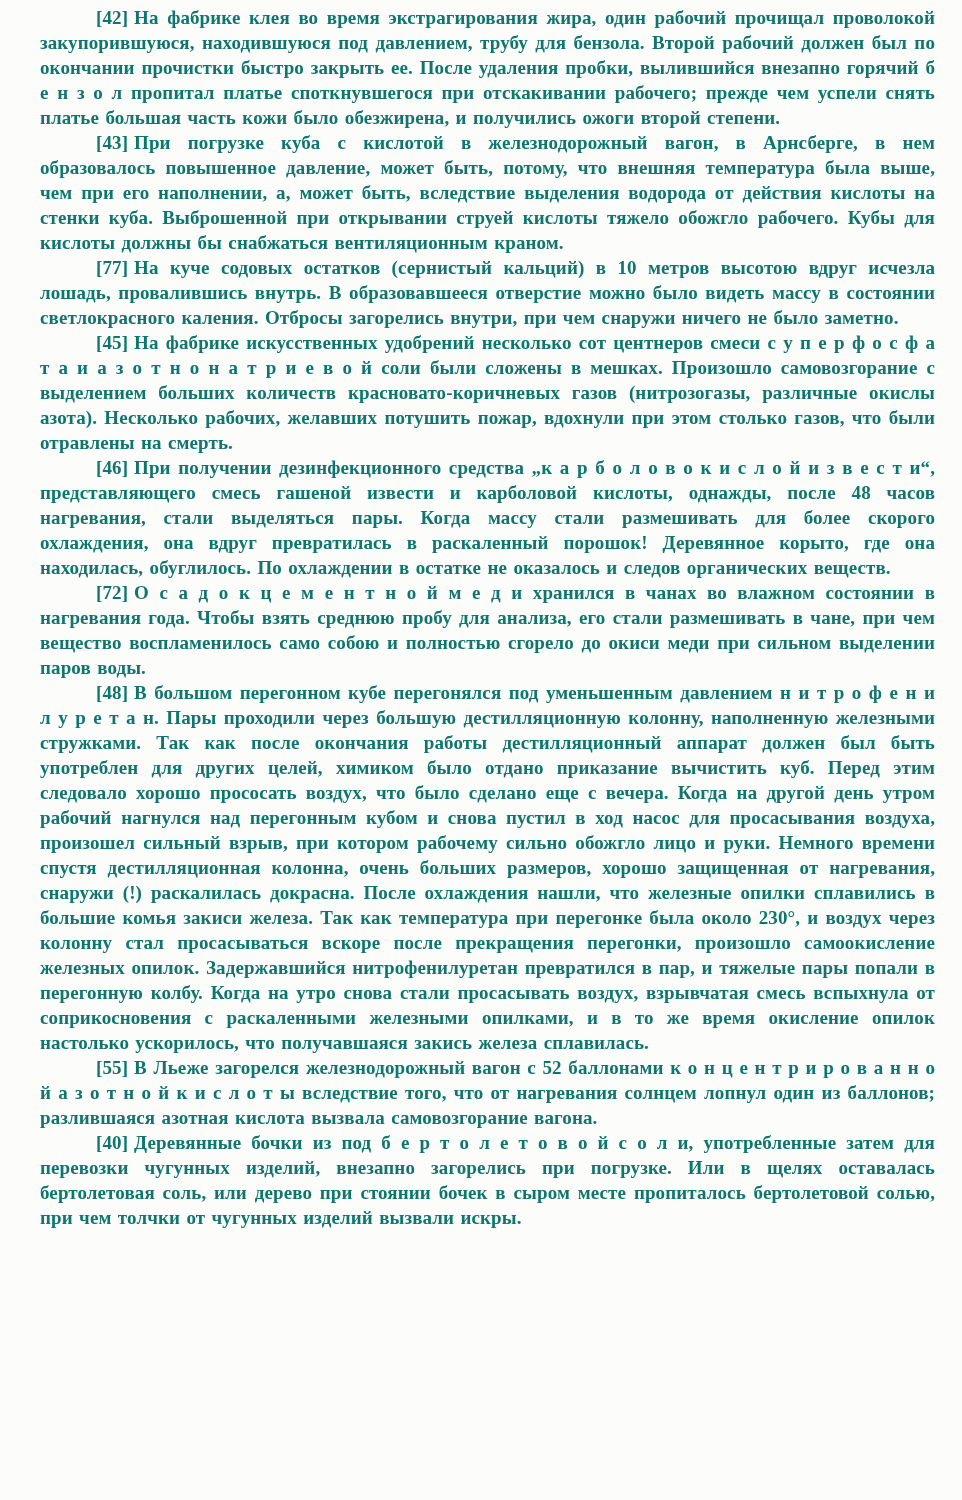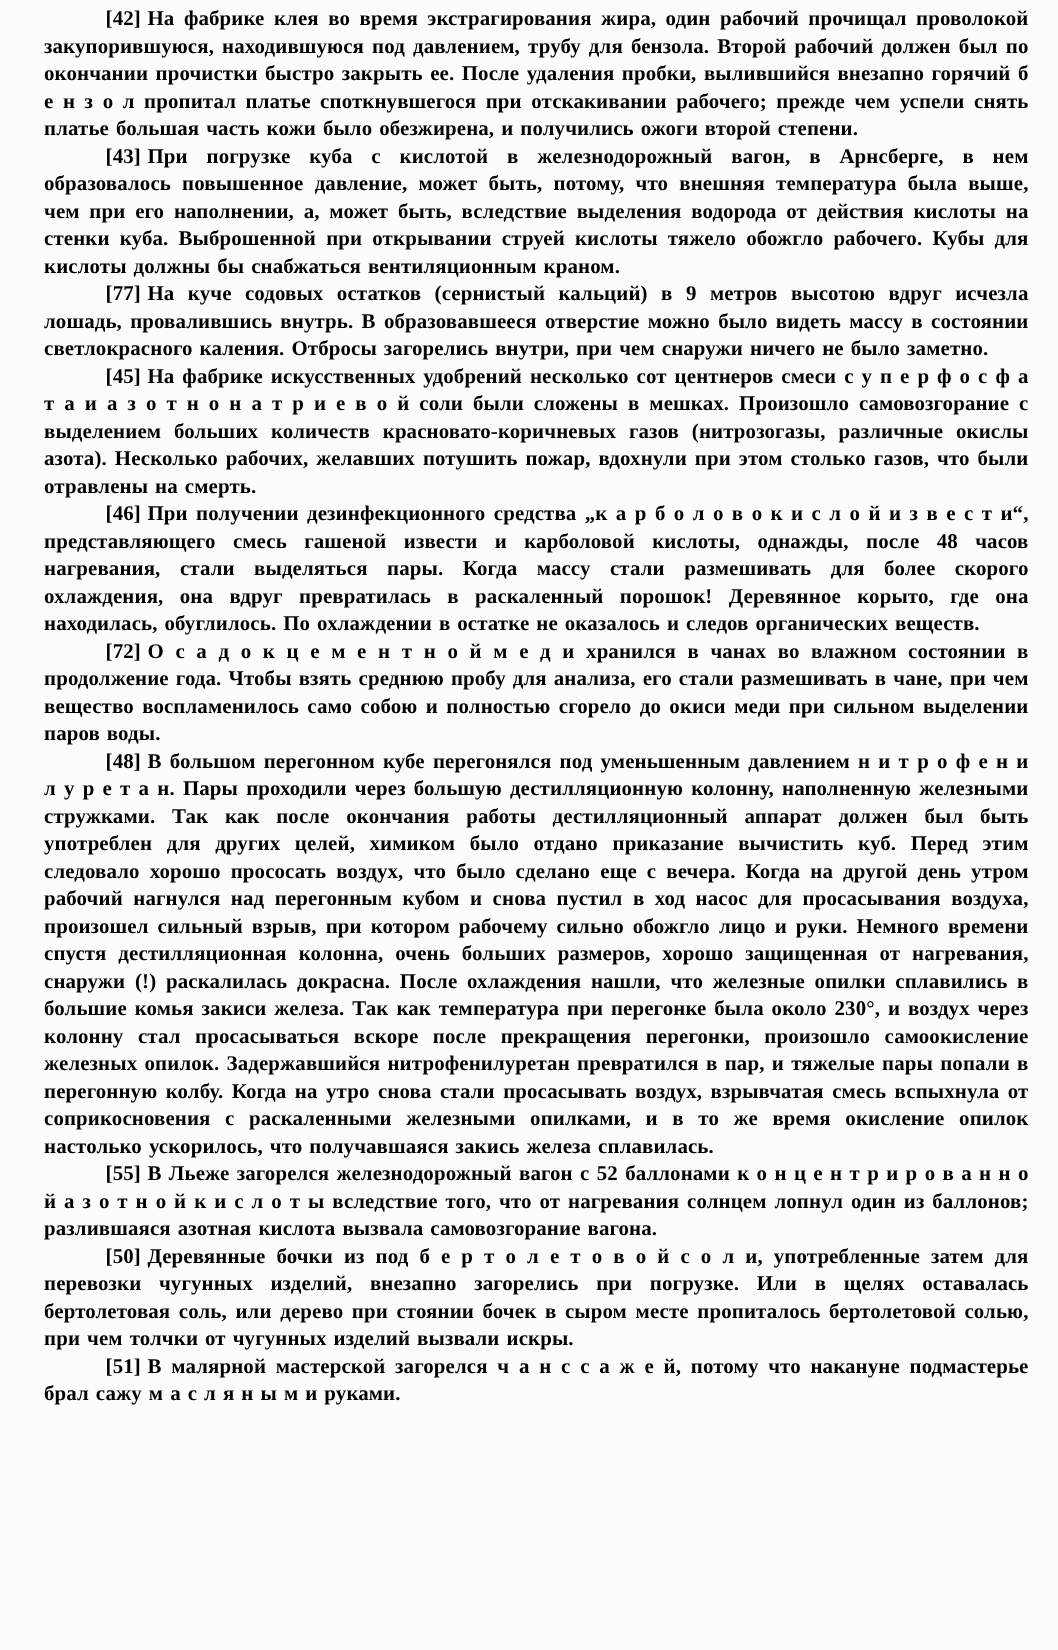--- a/index.html
+++ b/index.html
@@ -20,46 +20,45 @@
     padding: 5px 27px 0 40px;
     overflow: hidden;
   }
   .para {
     margin: 0;
     text-align: justify;
     text-indent: 56px;
     font-size: 19px;
     line-height: 25px;
     font-weight: bold;
-    color: #000000;
+    color: #0f766e;
     letter-spacing: 0.1px;
     word-spacing: 1.5px;
   }
   .pnum {
     padding-right: 6px;
   }
 </style>
 </head>
 <body>
 
 <div class="page">
 
   <p class="para"><span class="pnum">[42]</span><span>На фабрике клея во время экстрагирования жира, один рабочий прочищал проволокой закупорившуюся, находившуюся под давлением, трубу для бензола. Второй рабочий должен был по окончании прочистки быстро закрыть ее. После удаления пробки, вылившийся внезапно горячий б е н з о л пропитал платье споткнувшегося при отскакивании рабочего; прежде чем успели снять платье большая часть кожи было обезжирена, и получились ожоги второй степени.</span></p>
 
   <p class="para"><span class="pnum">[43]</span><span>При погрузке куба с кислотой в железнодорожный вагон, в Арнсберге, в нем образовалось повышенное давление, может быть, потому, что внешняя температура была выше, чем при его наполнении, а, может быть, вследствие выделения водорода от действия кислоты на стенки куба. Выброшенной при открывании струей кислоты тяжело обожгло рабочего. Кубы для кислоты должны бы снабжаться вентиляционным краном.</span></p>
 
-  <p class="para"><span class="pnum">[77]</span><span>На куче содовых остатков (сернистый кальций) в 9 метров высотою вдруг исчезла лошадь, провалившись внутрь. В образовавшееся отверстие можно было видеть массу в состоянии светлокрасного каления. Отбросы загорелись внутри, при чем снаружи ничего не было заметно.</span></p>
+  <p class="para"><span class="pnum">[77]</span><span>На куче содовых остатков (сернистый кальций) в 10 метров высотою вдруг исчезла лошадь, провалившись внутрь. В образовавшееся отверстие можно было видеть массу в состоянии светлокрасного каления. Отбросы загорелись внутри, при чем снаружи ничего не было заметно.</span></p>
 
   <p class="para"><span class="pnum">[45]</span><span>На фабрике искусственных удобрений несколько сот центнеров смеси с у п е р ф о с ф а т а  и  а з о т н о н а т р и е в о й соли были сложены в мешках. Произошло самовозгорание с выделением больших количеств красновато-коричневых газов (нитрозогазы, различные окислы азота). Несколько рабочих, желавших потушить пожар, вдохнули при этом столько газов, что были отравлены на смерть.</span></p>
 
   <p class="para"><span class="pnum">[46]</span><span>При получении дезинфекционного средства „к а р б о л о в о к и с л о й  и з в е с т и“, представляющего смесь гашеной извести и карболовой кислоты, однажды, после 48 часов нагревания, стали выделяться пары. Когда массу стали размешивать для более скорого охлаждения, она вдруг превратилась в раскаленный порошок! Деревянное корыто, где она находилась, обуглилось. По охлаждении в остатке не оказалось и следов органических веществ.</span></p>
 
-  <p class="para"><span class="pnum">[72]</span><span>О с а д о к  ц е м е н т н о й  м е д и хранился в чанах во влажном состоянии в продолжение года. Чтобы взять среднюю пробу для анализа, его стали размешивать в чане, при чем вещество воспламенилось само собою и полностью сгорело до окиси меди при сильном выделении паров воды.</span></p>
+  <p class="para"><span class="pnum">[72]</span><span>О с а д о к  ц е м е н т н о й  м е д и хранился в чанах во влажном состоянии в нагревания года. Чтобы взять среднюю пробу для анализа, его стали размешивать в чане, при чем вещество воспламенилось само собою и полностью сгорело до окиси меди при сильном выделении паров воды.</span></p>
 
   <p class="para"><span class="pnum">[48]</span><span>В большом перегонном кубе перегонялся под уменьшенным давлением н и т р о ф е н и л у р е т а н. Пары проходили через большую дестилляционную колонну, наполненную железными стружками. Так как после окончания работы дестилляционный аппарат должен был быть употреблен для других целей, химиком было отдано приказание вычистить куб. Перед этим следовало хорошо прососать воздух, что было сделано еще с вечера. Когда на другой день утром рабочий нагнулся над перегонным кубом и снова пустил в ход насос для просасывания воздуха, произошел сильный взрыв, при котором рабочему сильно обожгло лицо и руки. Немного времени спустя дестилляционная колонна, очень больших размеров, хорошо защищенная от нагревания, снаружи (!) раскалилась докрасна. После охлаждения нашли, что железные опилки сплавились в большие комья закиси железа. Так как температура при перегонке была около 230°, и воздух через колонну стал просасываться вскоре после прекращения перегонки, произошло самоокисление железных опилок. Задержавшийся нитрофенилуретан превратился в пар, и тяжелые пары попали в перегонную колбу. Когда на утро снова стали просасывать воздух, взрывчатая смесь вспыхнула от соприкосновения с раскаленными железными опилками, и в то же время окисление опилок настолько ускорилось, что получавшаяся закись железа сплавилась.</span></p>
 
   <p class="para"><span class="pnum">[55]</span><span>В Льеже загорелся железнодорожный вагон с 52 баллонами к о н ц е н т р и р о в а н н о й  а з о т н о й  к и с л о т ы вследствие того, что от нагревания солнцем лопнул один из баллонов; разлившаяся азотная кислота вызвала самовозгорание вагона.</span></p>
 
-  <p class="para"><span class="pnum">[50]</span><span>Деревянные бочки из под б е р т о л е т о в о й  с о л и, употребленные затем для перевозки чугунных изделий, внезапно загорелись при погрузке. Или в щелях оставалась бертолетовая соль, или дерево при стоянии бочек в сыром месте пропиталось бертолетовой солью, при чем толчки от чугунных изделий вызвали искры.</span></p>
+  <p class="para"><span class="pnum">[40]</span><span>Деревянные бочки из под б е р т о л е т о в о й  с о л и, употребленные затем для перевозки чугунных изделий, внезапно загорелись при погрузке. Или в щелях оставалась бертолетовая соль, или дерево при стоянии бочек в сыром месте пропиталось бертолетовой солью, при чем толчки от чугунных изделий вызвали искры.</span></p>
 
-  <p class="para"><span class="pnum">[51]</span><span>В малярной мастерской загорелся ч а н  с  с а ж е й, потому что накануне подмастерье брал сажу м а с л я н ы м и руками.</span></p>
 
 </div>
 
 </body></html>

